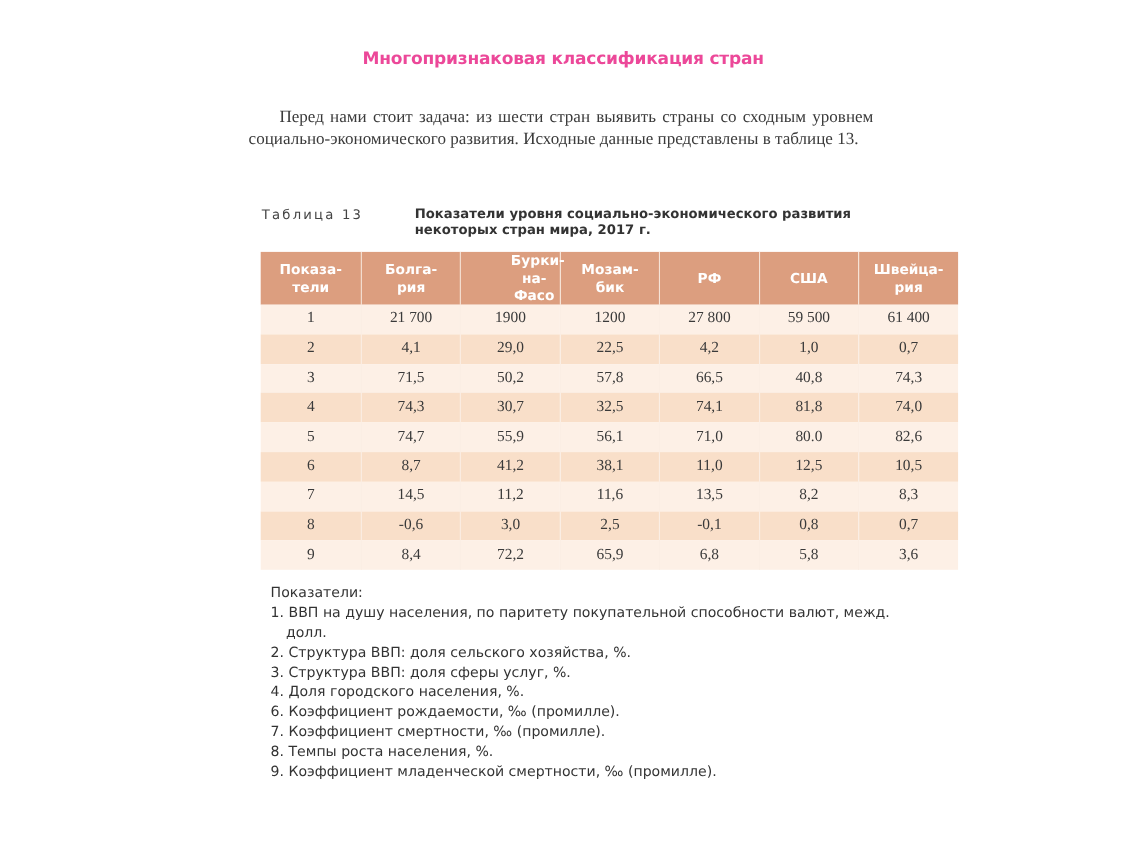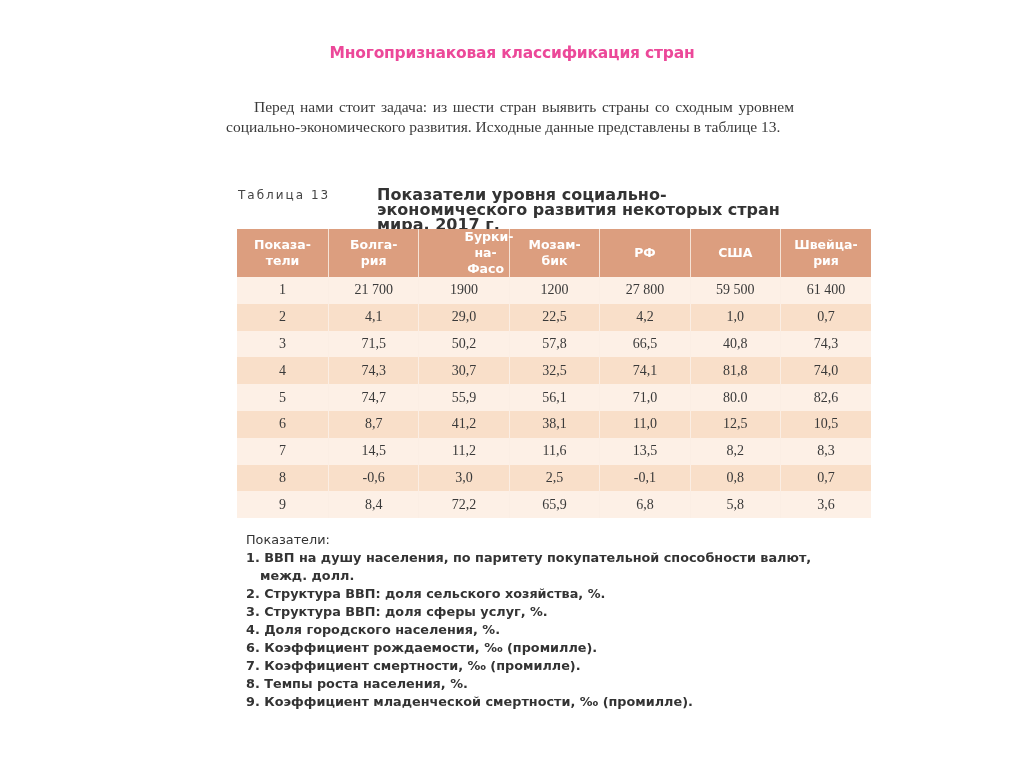--- a/index.html
+++ b/index.html
@@ -48,21 +48,21 @@
       letter-spacing: 2px;
       color: #444444;
     }
     .table-caption {
       position: absolute;
       left: 377px;
       top: 187px;
       width: 420px;
       font-family: "DejaVu Sans", sans-serif;
       font-weight: bold;
-      font-size: 16px;
+      font-size: 12px;
       line-height: 15px;
       color: #333333;
     }
     .data-table {
       position: absolute;
       left: 237px;
       top: 229px;
       width: 634px;
       border-collapse: collapse;
       table-layout: fixed;
@@ -103,21 +103,20 @@
       font-family: "DejaVu Sans", sans-serif;
       font-size: 12.8px;
       line-height: 18px;
       color: #333333;
     }
     .notes-heading { margin: 0; }
     .notes-list {
       margin: 0;
       padding: 0;
       list-style: none;
-      font-weight: bold;
     }
     .notes-list li {
       padding-left: 14px;
       text-indent: -14px;
     }
   </style>
 </head>
 <body>
 
 <div class="page-title">Многопризнаковая классификация стран</div>

